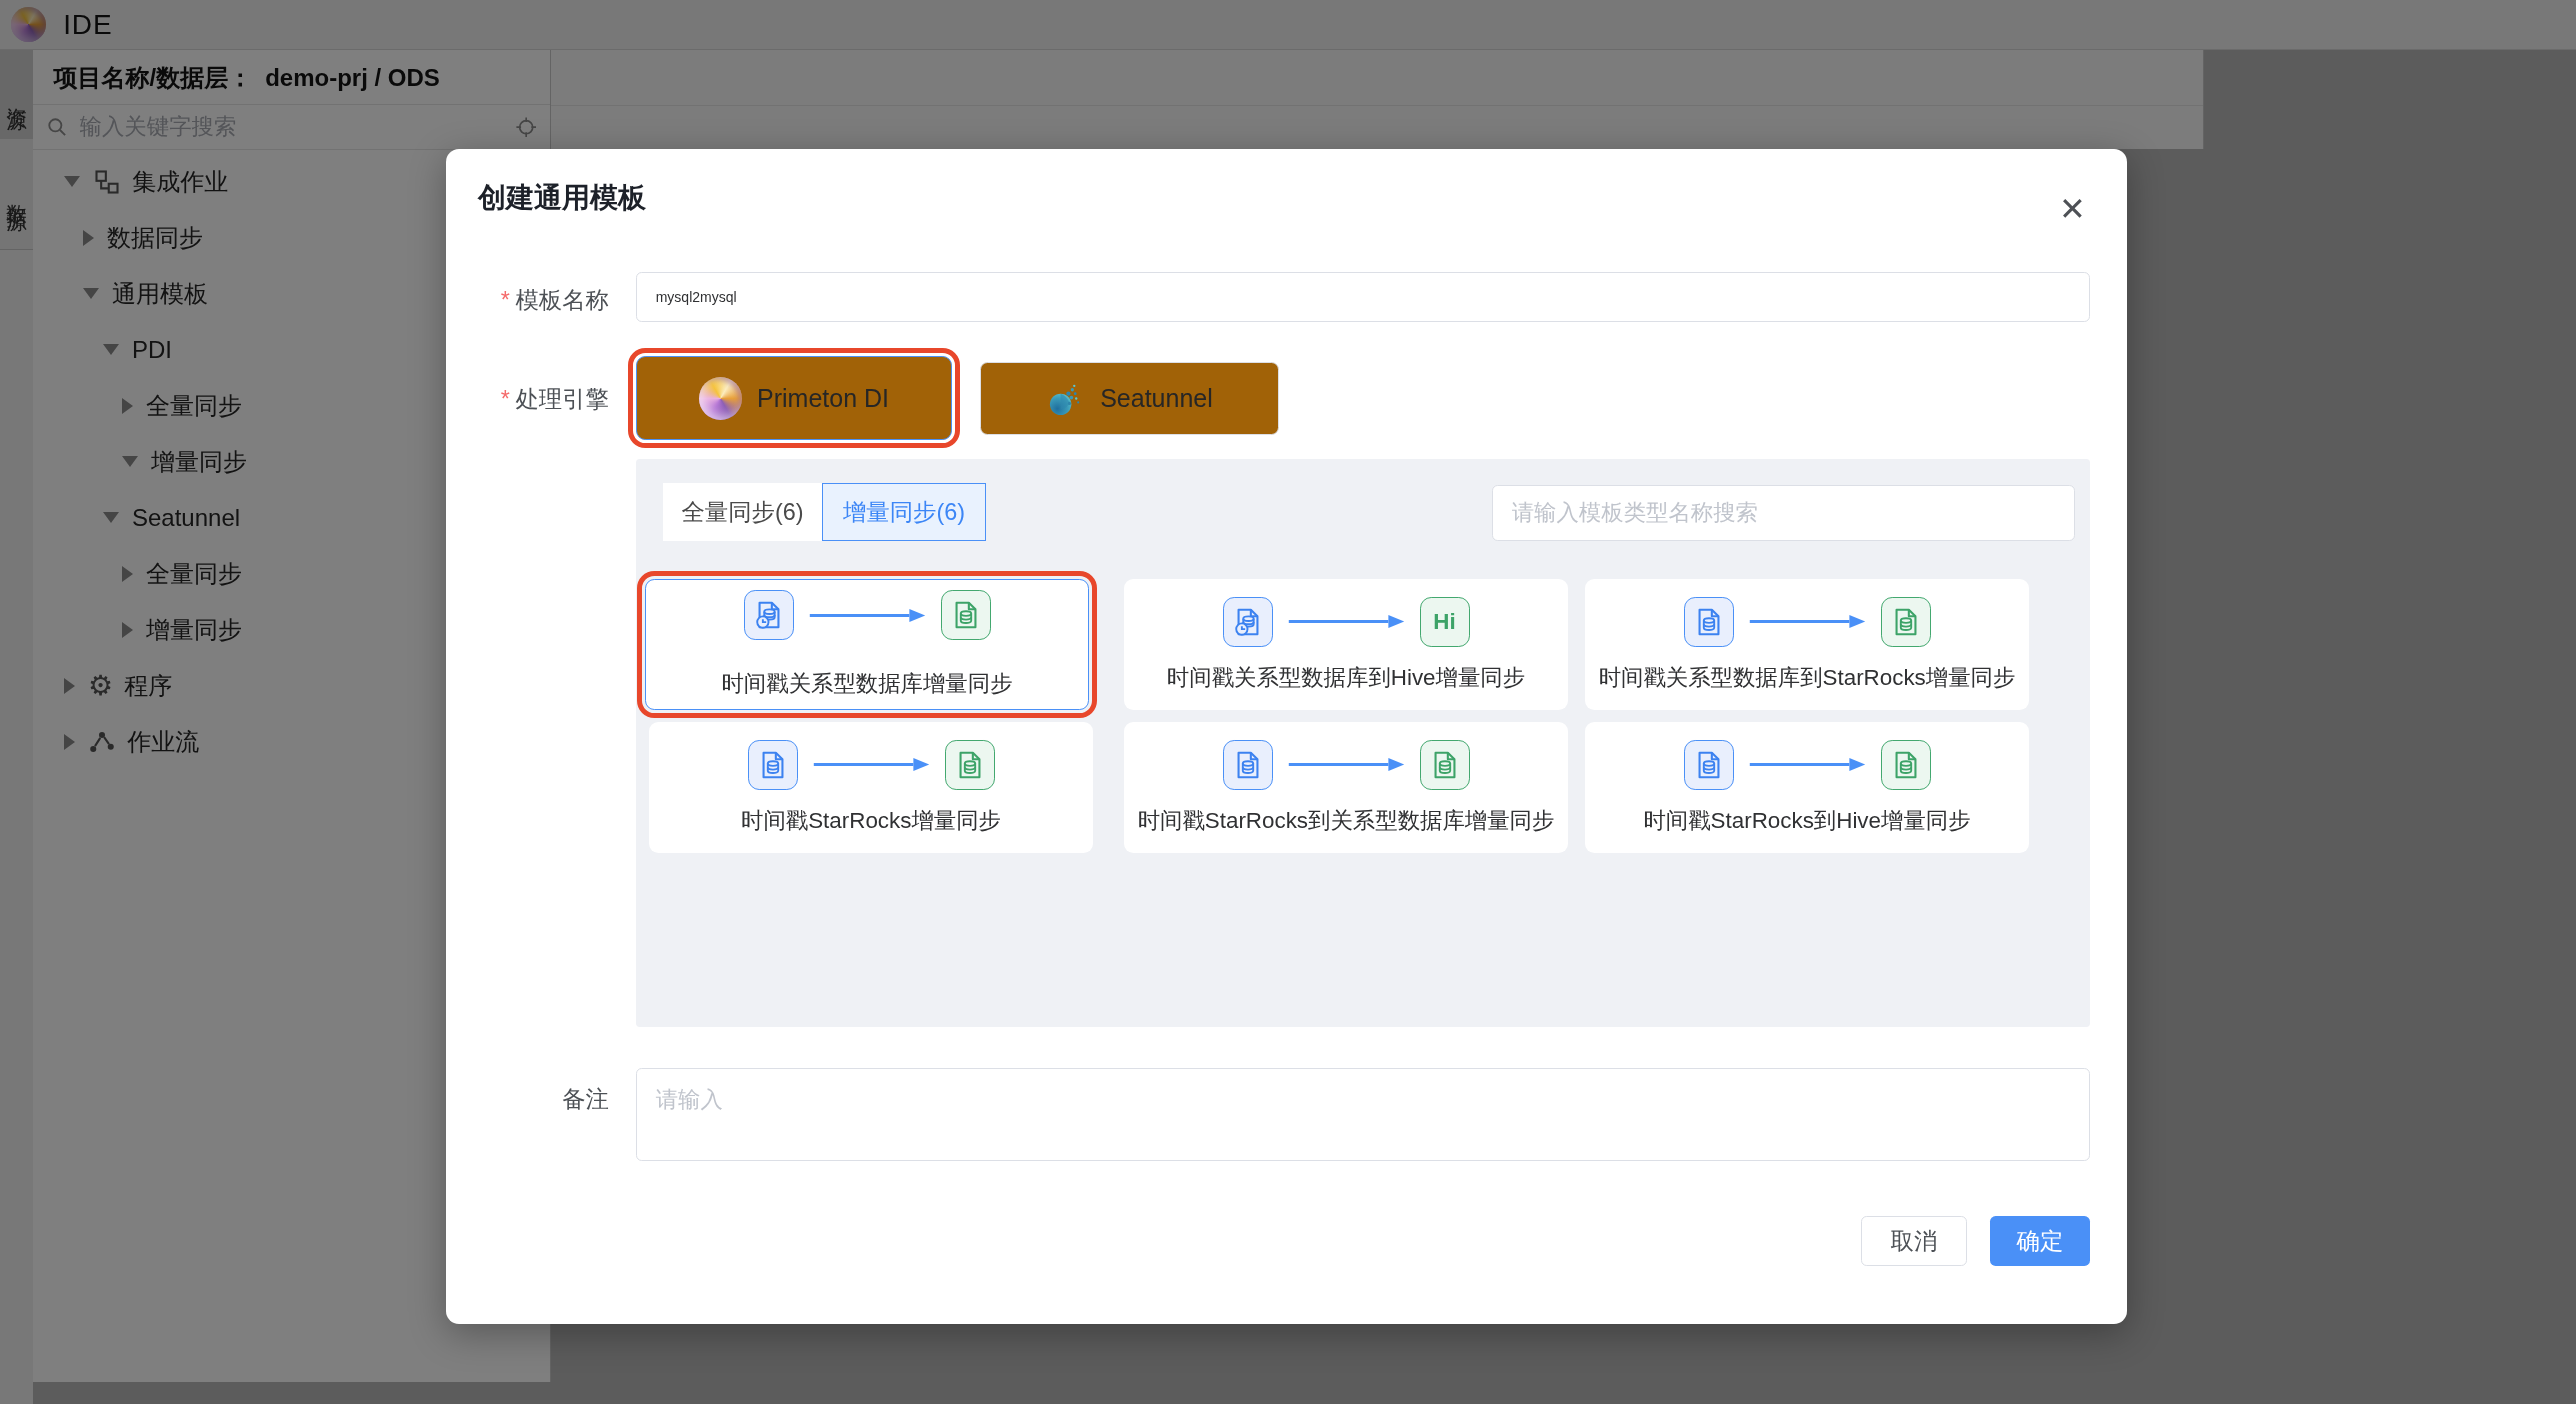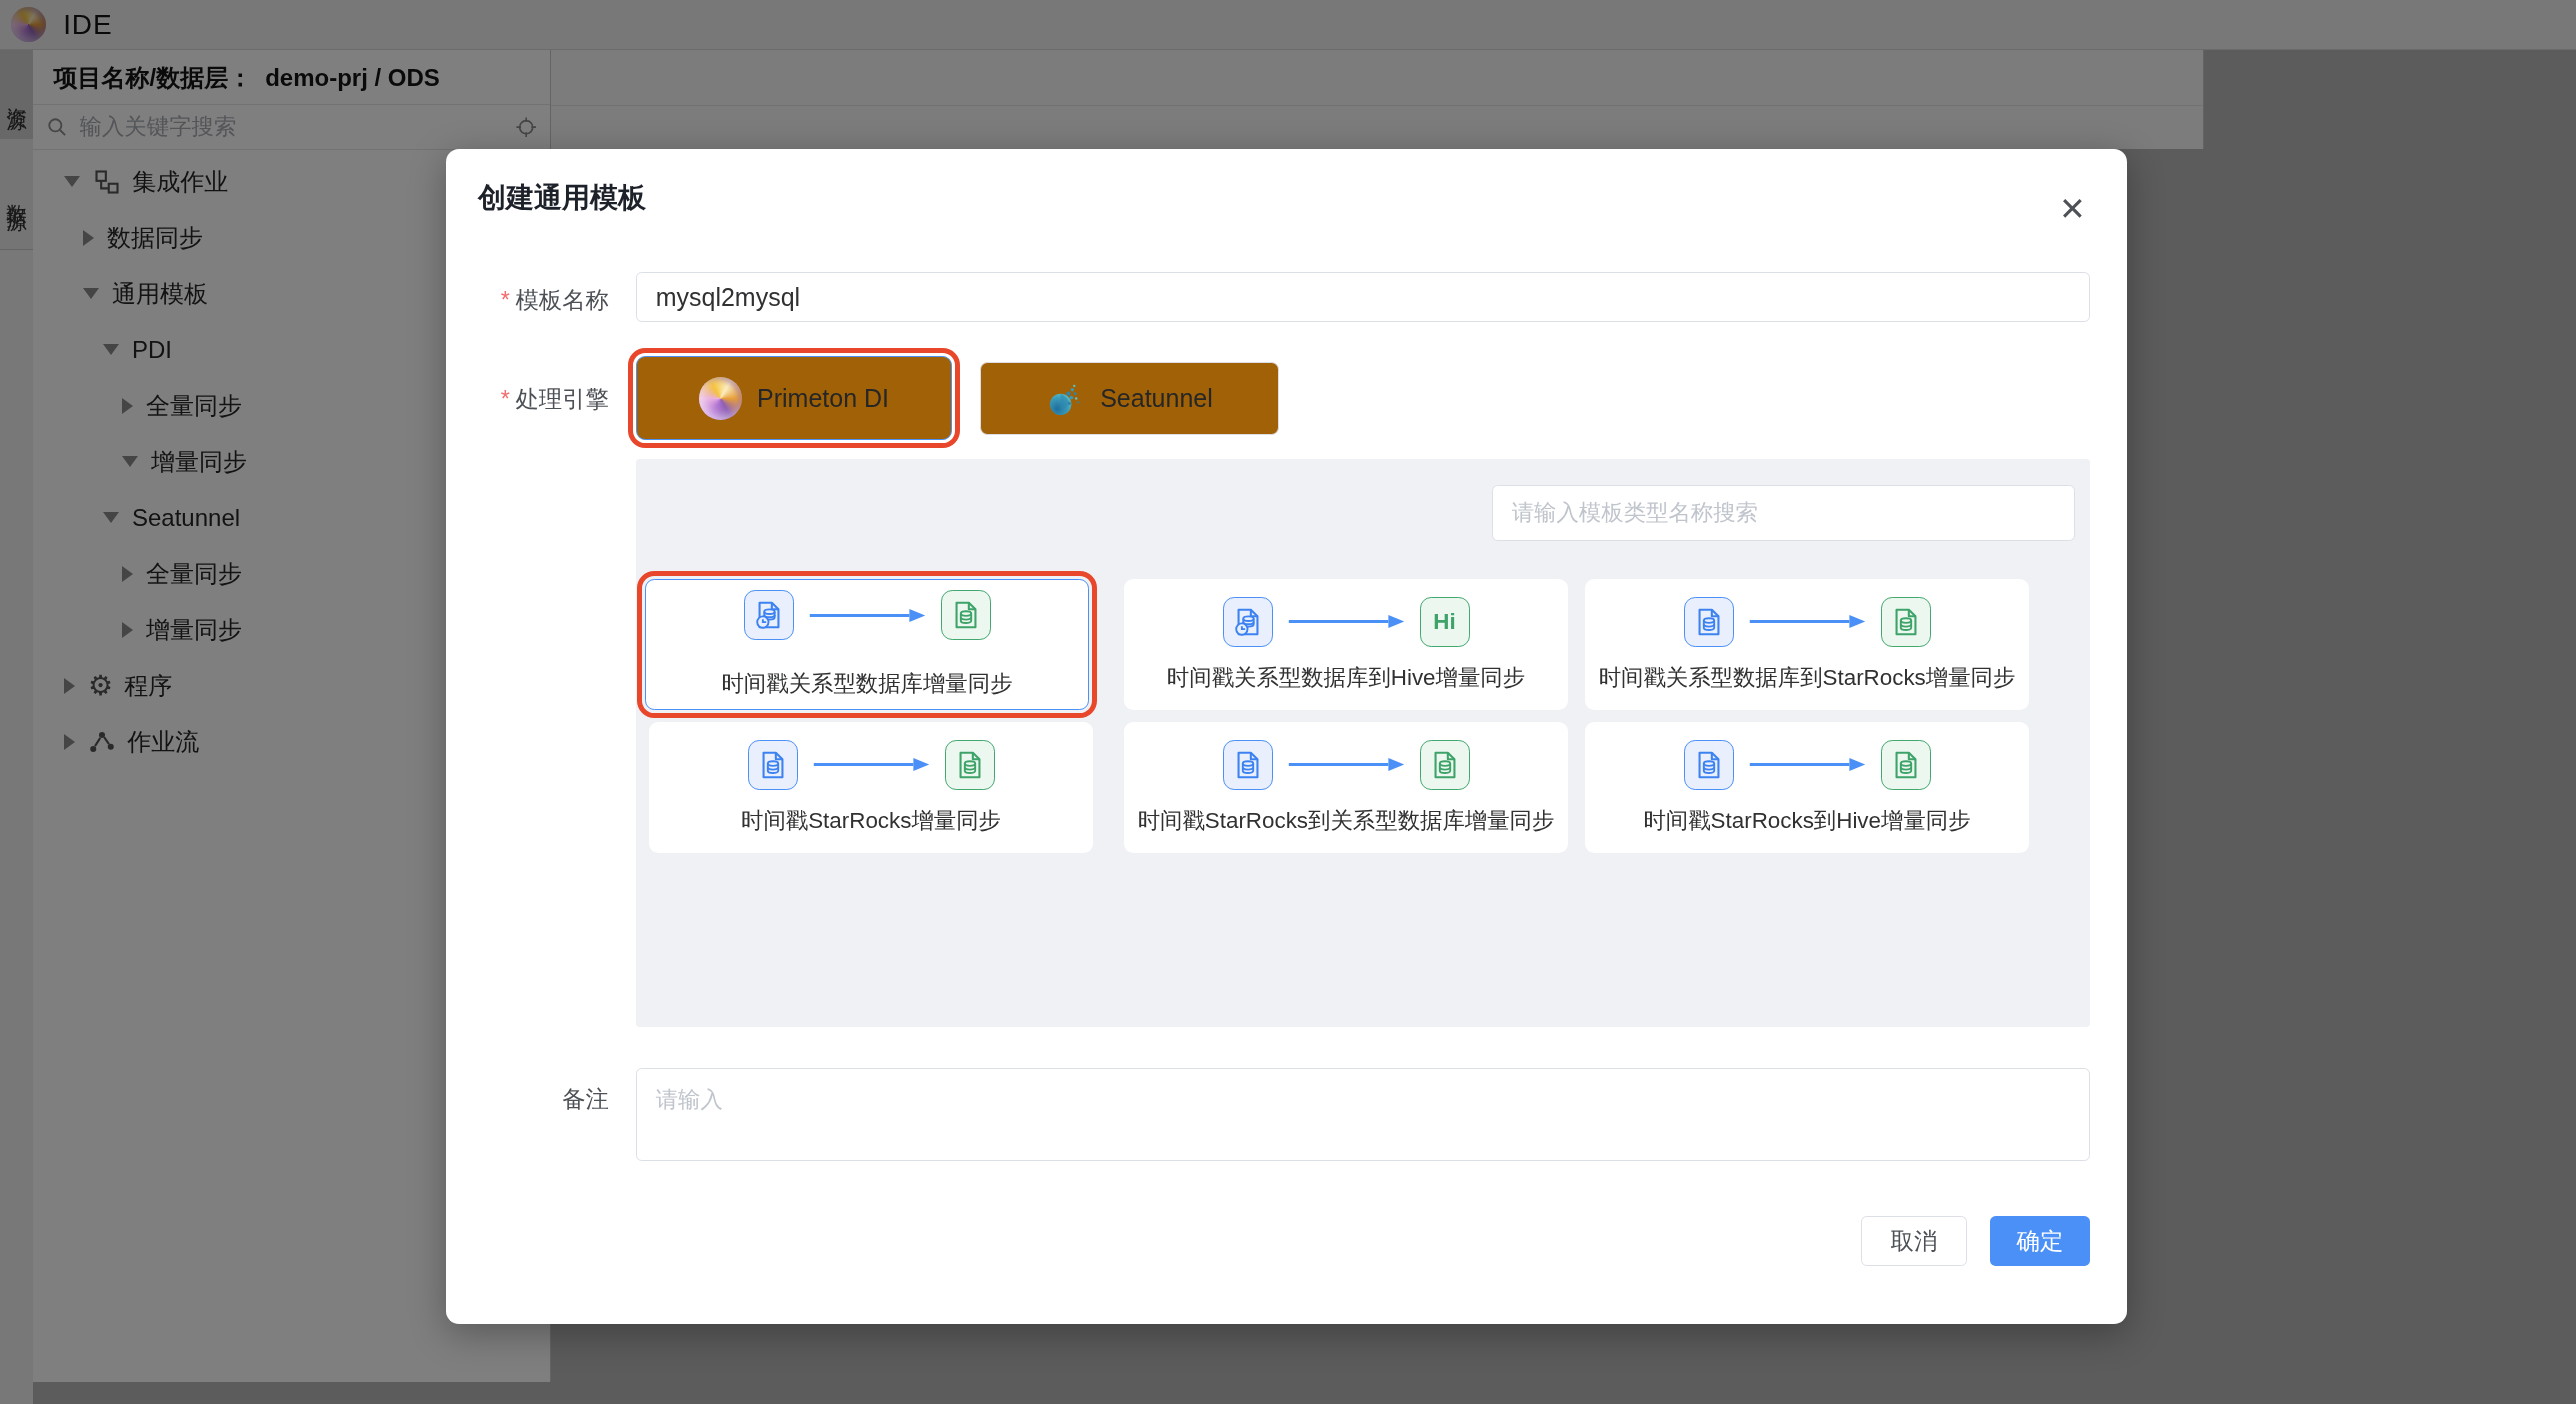--- a/index.html
+++ b/index.html
@@ -60,21 +60,21 @@
     border-radius:13px; z-index:60; box-shadow:0 9.3px 37px rgba(0,0,0,.3); }
   .m-title { position:absolute; left:32px; top:30px; font-size:28px; color:#1d2129; font-weight:600; }
   .m-close { position:absolute; right:34px; top:39px; width:41px; height:41px; font-size:32px; color:#4e5156;
     display:flex; align-items:center; justify-content:center; cursor:pointer; line-height:1; }
 
   .f-label { position:absolute; left:0; width:163px; text-align:right; font-size:23.4px; color:#4d5156;
     white-space:nowrap; }
   .req { color:#f56c6c; margin-right:5.6px; font-size:23.4px; }
 
   .name-input { position:absolute; left:190px; top:123px; width:1454px; height:50px;
-    border:0.9px solid #dcdfe6; border-radius:5.6px; padding:0 18.7px; font-size:25px; color:#303133;
+    border:0.9px solid #dcdfe6; border-radius:5.6px; padding:0 18.7px; font-size:14px; color:#303133;
     font-family:inherit; outline:none; }
 
   .engine-row { position:absolute; left:190px; top:207px; display:flex; align-items:center; gap:28px; }
   .engine-btn { display:flex; align-items:center; justify-content:center; gap:15px; background:#a16207; cursor:pointer; }
   .engine-btn .elabel { font-size:25px; color:#262626; }
   .engine-btn.selected { width:316px; height:84px; border:1.9px solid #4a90f7; border-radius:9.3px;
     outline:5.6px solid #e8472b; outline-offset:3.7px; }
   .engine-btn.plain { width:299px; height:73px; border:0.9px solid #dcdfe6; border-radius:7.5px; }
   .logo-md { width:43px; height:43px; }
 
@@ -276,20 +276,24 @@
           <circle cx="31" cy="20" r="1.2" fill="#5cc4cf"></circle>
             <circle cx="29" cy="7" r="1.2" fill="#5cc4cf"></circle>
           <circle cx="33" cy="24" r="1.1" fill="#2e86ad"></circle>
             <circle cx="24" cy="25" r="1.6" fill="#2e86ad"></circle>
         </svg>
         <span class="elabel">Seatunnel</span>
       </div>
     </div>
 
     <div class="panel">
+      <div class="tabs">
+        <div class="tab idle">全量同步(6)</div>
+        <div class="tab active">增量同步(6)</div>
+      </div>
       <input class="panel-search" type="text" placeholder="请输入模板类型名称搜索" style="">
 
       <div class="card selected" style="left:9px; top:120px;gap:28px;">
         <div class="icons-row">
           <div class="tile blue">
               <svg viewBox="0 0 36 36" width="34" height="34">
                 <use href="#i-dbclock"></use>
               </svg>
             </div>
           <svg class="arrow-svg" viewBox="0 0 130 18" width="121" height="17">

